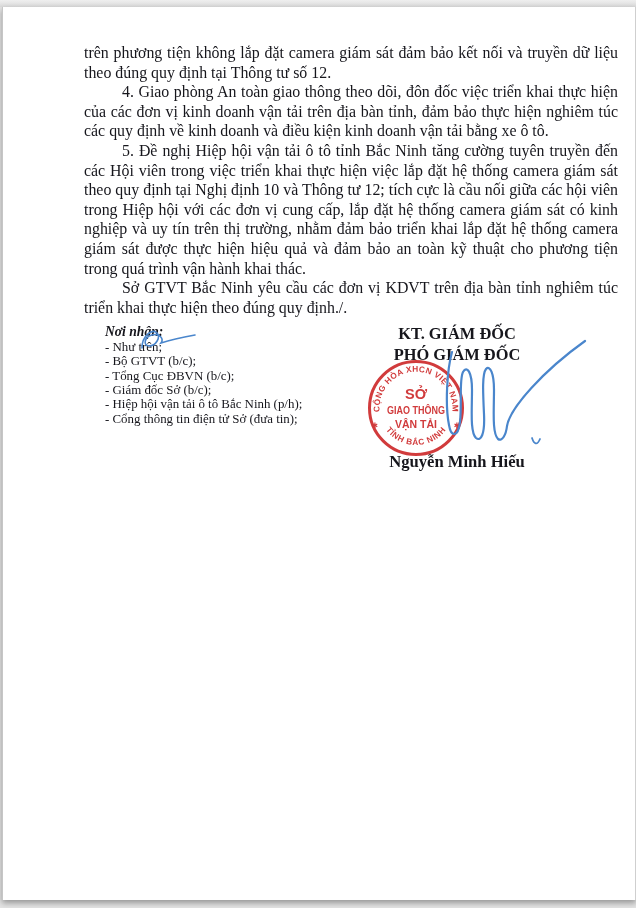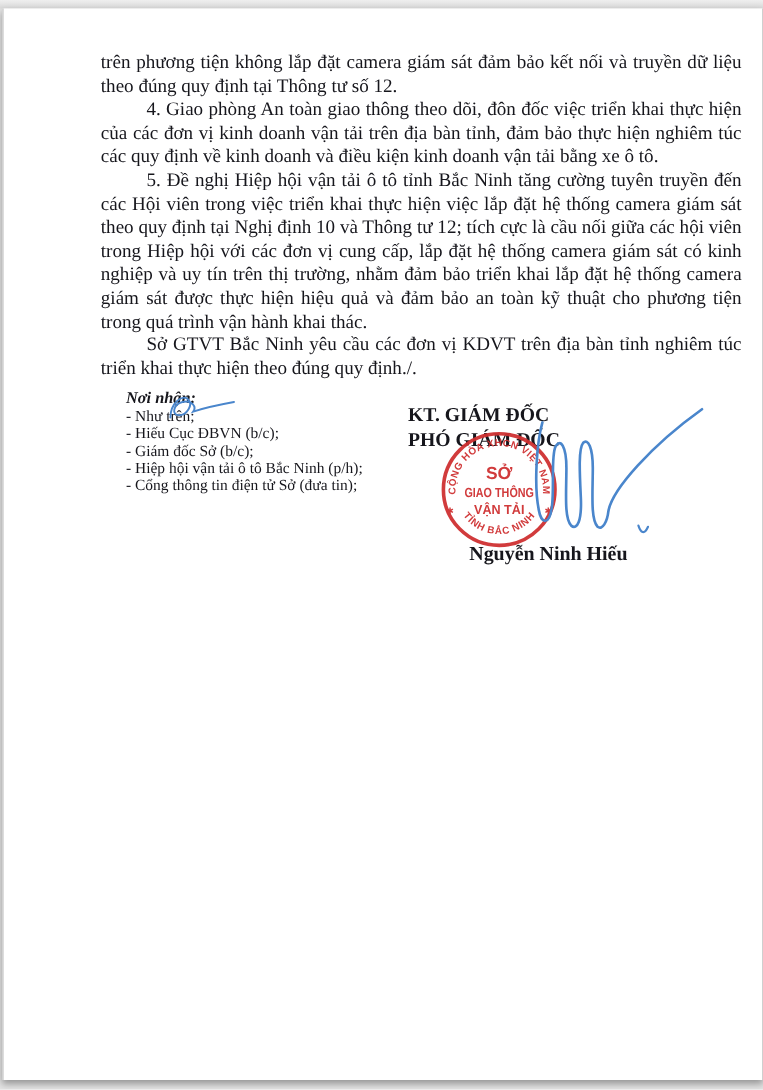--- a/index.html
+++ b/index.html
@@ -10,21 +10,21 @@
   .page{position:absolute;left:2px;top:7px;width:632px;height:893px;background:#ffffff;
         border-left:1px solid #c6c6c6;border-right:1px solid #cfcfcf;
         box-shadow:0 3px 6px rgba(0,0,0,0.35);}
   .body-text{position:absolute;left:81px;top:36px;width:534px;
              font-size:15.9px;line-height:19.6px;color:#16161c;text-align:justify;}
   .para{margin:0;}
   .para.indent{text-indent:38px;}
   .recipients{position:absolute;left:102px;top:317px;width:270px;color:#16161c;}
   .recipients-header{font-size:13.6px;font-weight:bold;font-style:italic;line-height:16px;}
   .recipient-line{font-size:12.9px;line-height:14.35px;}
-  .sig-titles{position:absolute;left:337px;top:329px;width:234px;
+  .sig-titles{position:absolute;left:337px;top:317px;width:234px;text-align:center;
               font-weight:bold;font-size:16.4px;line-height:20.5px;color:#16161c;}
   .signer-name{position:absolute;left:337px;top:445px;width:234px;text-align:center;
                font-weight:bold;font-size:16.6px;color:#16161c;z-index:1;}
   .stamp-svg{position:absolute;left:357px;top:345px;z-index:2;opacity:0.95;}
   .stamp-svg text{font-family:"Liberation Sans","DejaVu Sans",sans-serif;font-weight:bold;}
   .signature-svg{position:absolute;left:390px;top:318px;z-index:3;}
   .paraph-svg{position:absolute;left:125px;top:315px;z-index:3;}
 </style>
 </head>
 <body>
@@ -40,33 +40,34 @@
         <p class="para indent">4. Giao phòng An toàn giao thông theo dõi, đôn đốc việc triển khai thực hiện của các đơn vị kinh doanh vận tải trên địa bàn tỉnh, đảm bảo thực hiện nghiêm túc các quy định về kinh doanh và điều kiện kinh doanh vận tải bằng xe ô tô.</p>
         <p class="para indent">5. Đề nghị Hiệp hội vận tải ô tô tỉnh Bắc Ninh tăng cường tuyên truyền đến các Hội viên trong việc triển khai thực hiện việc lắp đặt hệ thống camera giám sát theo quy định tại Nghị định 10 và Thông tư 12; tích cực là cầu nối giữa các hội viên trong Hiệp hội với các đơn vị cung cấp, lắp đặt hệ thống camera giám sát có kinh nghiệp và uy tín trên thị trường, nhằm đảm bảo triển khai lắp đặt hệ thống camera giám sát được thực hiện hiệu quả và đảm bảo an toàn kỹ thuật cho phương tiện trong quá trình vận hành khai thác.</p>
         <p class="para indent">Sở GTVT Bắc Ninh yêu cầu các đơn vị KDVT trên địa bàn tỉnh nghiêm túc triển khai thực hiện theo đúng quy định./.</p>
       </div>
 
     <div class="recipients">
       <div class="recipients-header">Nơi nhận:</div>
       <div>
 
       <div class="recipient-line">- Như trên;</div>
-          <div class="recipient-line">- Hiếu Cục ĐBVN (b/c);</div>
+          <div class="recipient-line">- Bộ GTVT (b/c);</div>
+          <div class="recipient-line">- Tổng Cục ĐBVN (b/c);</div>
           <div class="recipient-line">- Giám đốc Sở (b/c);</div>
           <div class="recipient-line">- Hiệp hội vận tải ô tô Bắc Ninh (p/h);</div>
           <div class="recipient-line">- Cổng thông tin điện tử Sở (đưa tin);</div>
         </div>
     </div>
 
     <div class="sig-titles">
       <div>KT. GIÁM ĐỐC</div>
       <div>PHÓ GIÁM ĐỐC</div>
     </div>
 
-    <div class="signer-name">Nguyễn Ninh Hiếu</div>
+    <div class="signer-name">Nguyễn Minh Hiếu</div>
 
     <svg class="stamp-svg" width="112" height="112" viewBox="0 0 112 112">
       <defs>
         <path id="arcTop" d="M 20.7 65.5 A 36.5 36.5 0 1 1 91.3 65.5" fill="none"></path>
         <path id="arcBottom" d="M 26.8 78.8 A 37 37 0 0 0 85.2 78.8" fill="none"></path>
       </defs>
       <circle cx="56" cy="56" r="46.5" fill="none" stroke="#cf3132" stroke-width="3"></circle>
       <text font-size="8.3" fill="#cf3132" letter-spacing="0.4">
         <textPath href="#arcTop" startOffset="50%" text-anchor="middle">CỘNG HÒA XHCN VIỆT NAM</textPath>
       </text>

